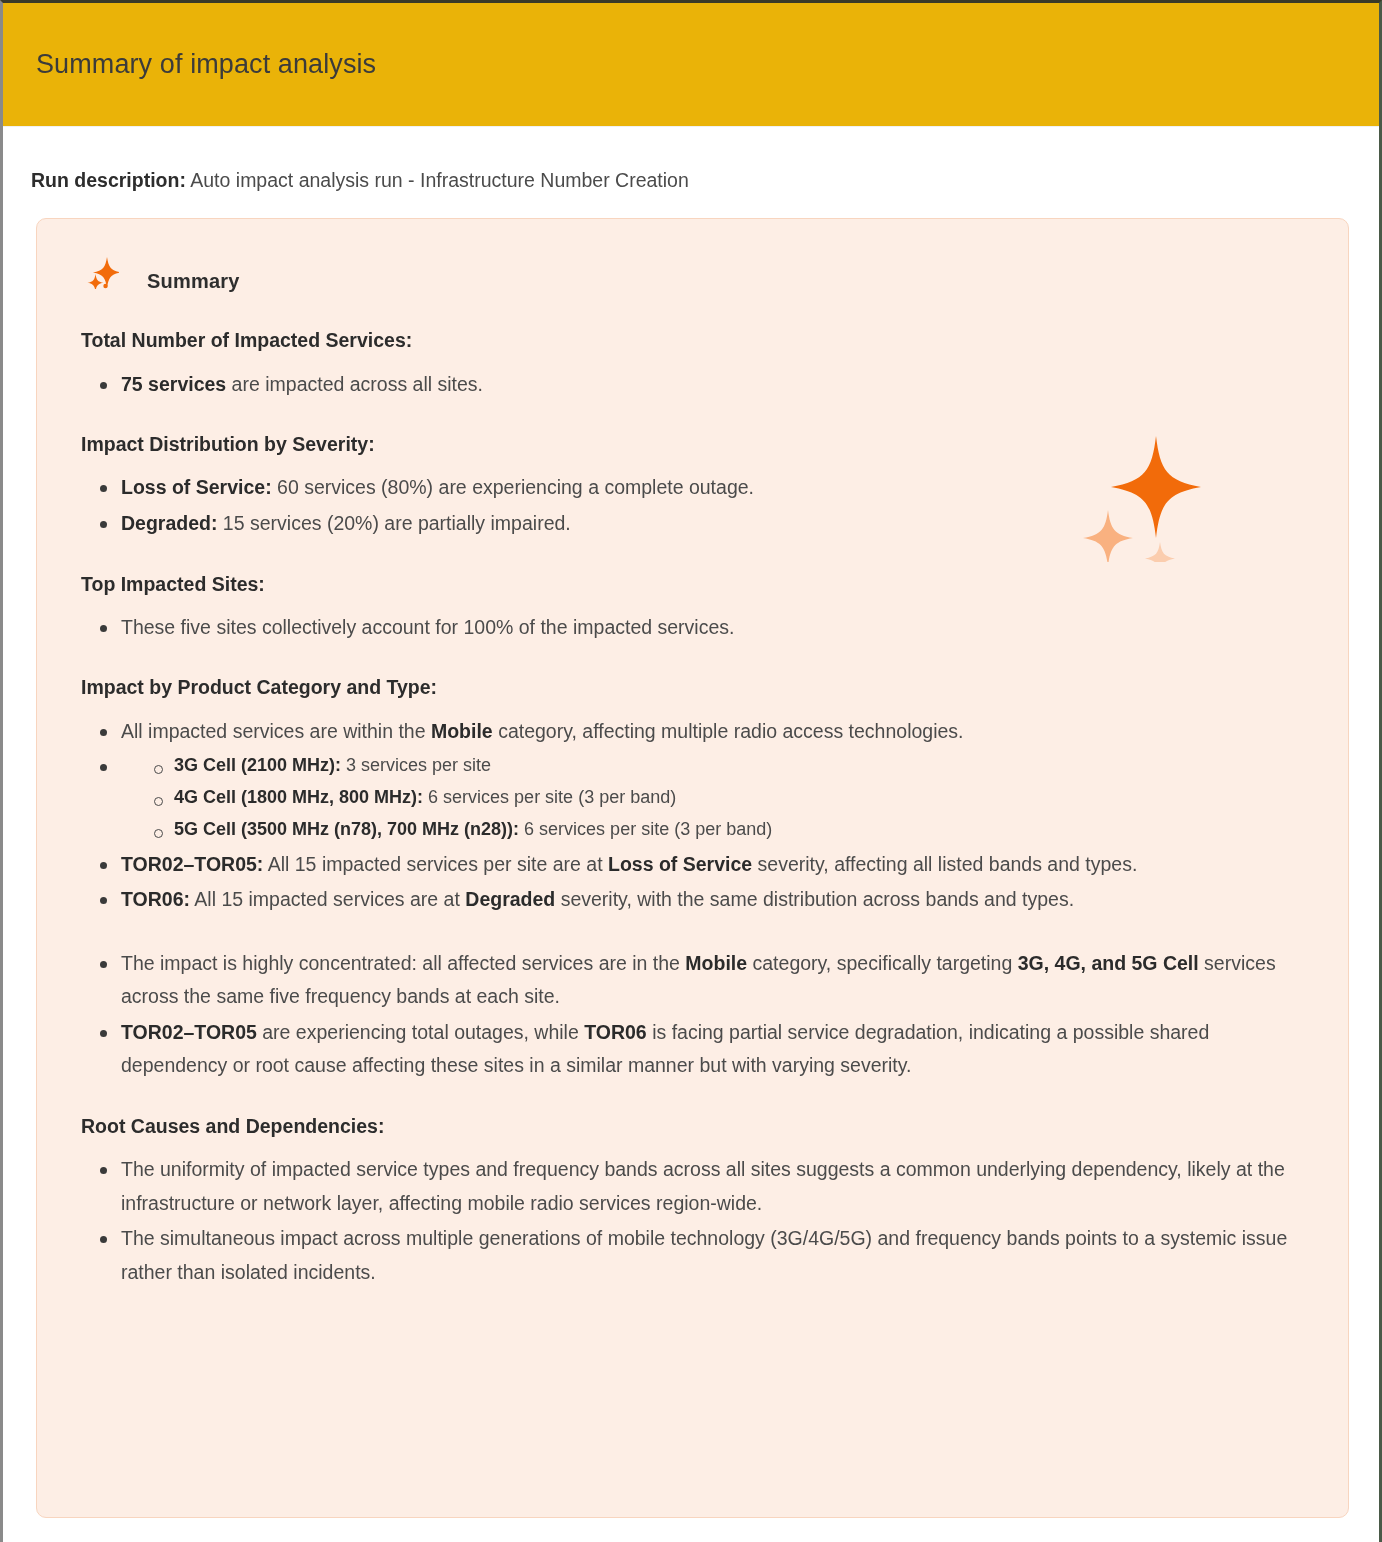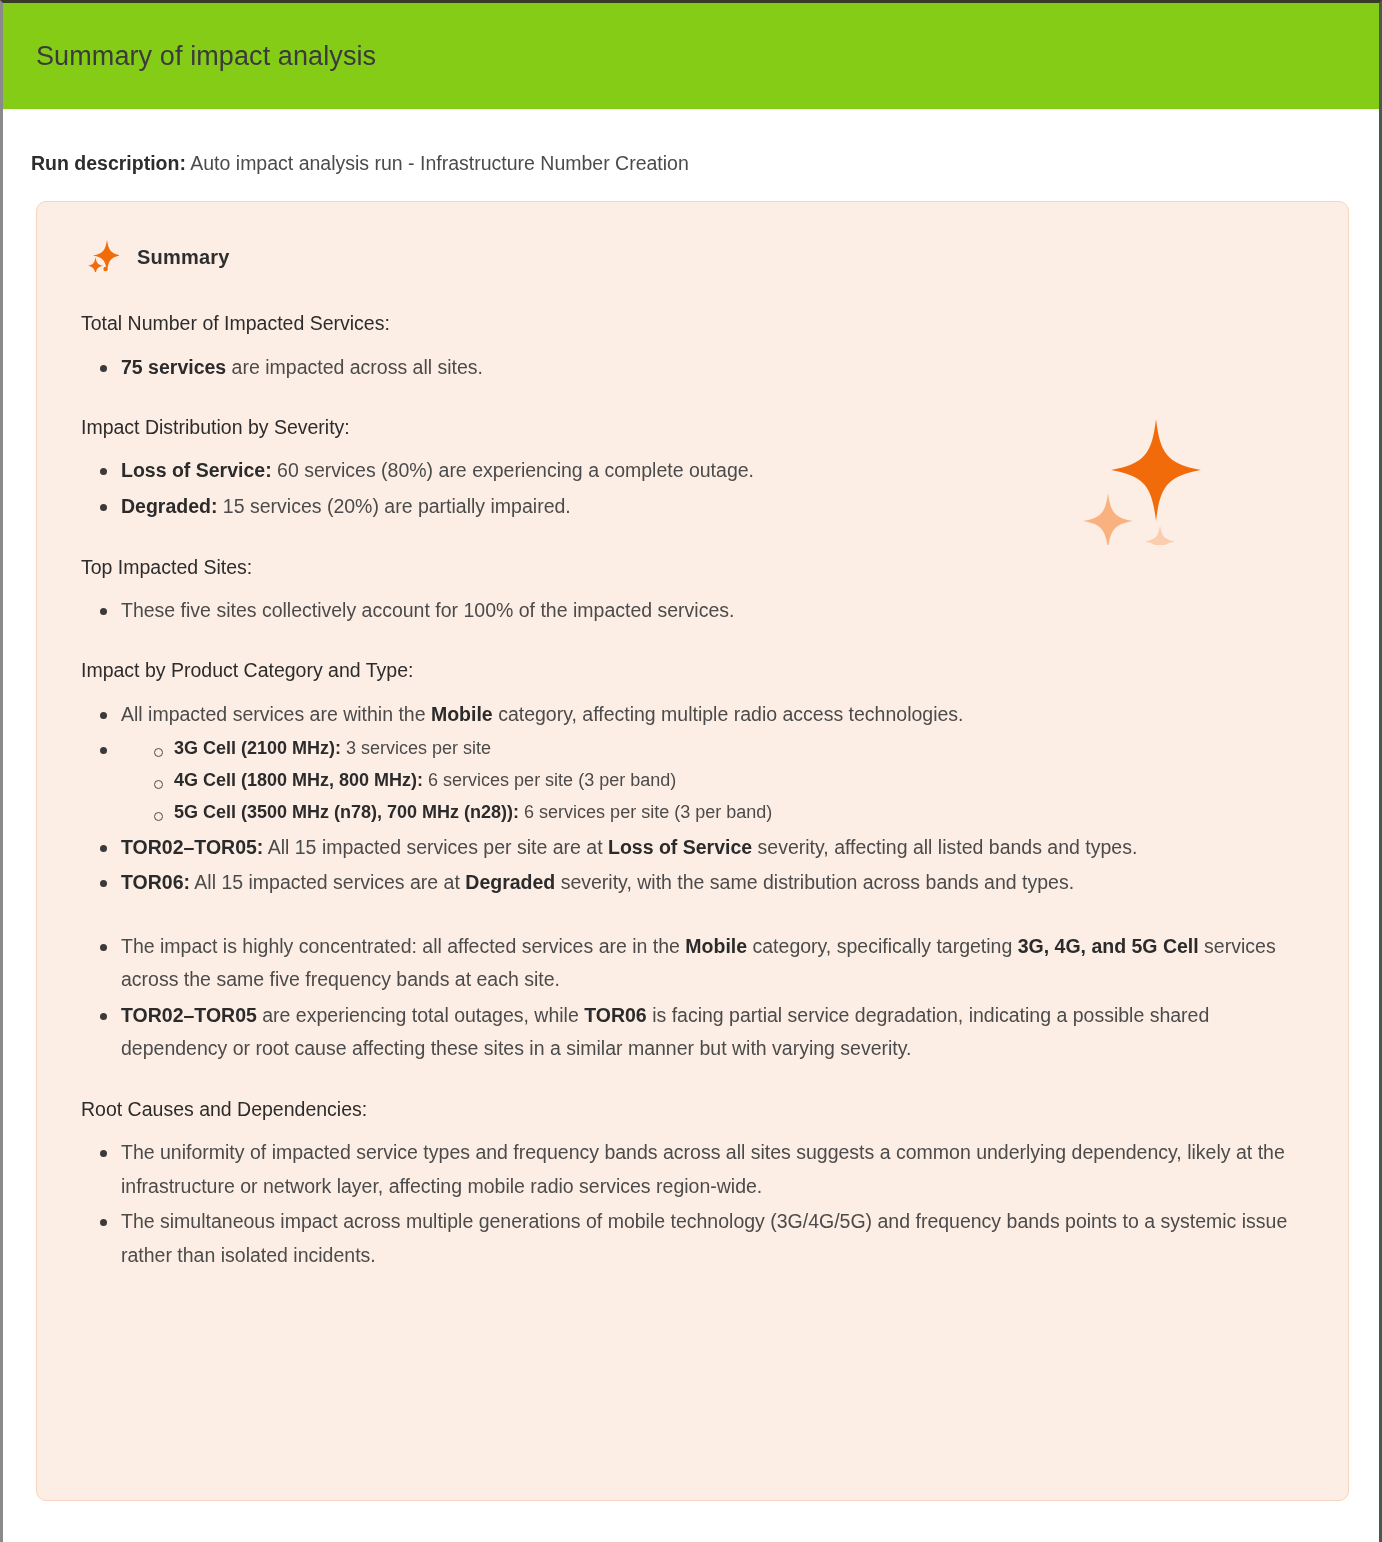--- a/index.html
+++ b/index.html
@@ -21,22 +21,22 @@
     height: 1542px;
     background: #ffffff;
     border-top: 3px solid #3a3a28;
     border-left: 3px solid #8a8a8a;
     border-right: 3px solid #4a5a48;
     border-bottom: 0;
   }
 
   
   .panel-header {
-    height: 107px;
-    background: #84cc16;
+    height: 124px;
+    background: #eab308;
     display: flex;
     align-items: center;
     padding: 0 0 0 33px;
     border-bottom: 1px solid #f0f1f1;
   }
   .panel-title {
     font-size: 27px;
     color: #3b3b3b;
     font-weight: 400;
     letter-spacing: 0.1px;
@@ -60,43 +60,43 @@
     margin: 24px 30px 0 33px;
     background: #fdeee5;
     border: 1.5px solid #f8d5bf;
     border-radius: 10px;
     padding: 36px 34px 44px 22px;
     min-height: 1300px;
   }
 
   .summary-head {
     display: flex;
-    align-items: center;
-    gap: 18px;
+    align-items: flex-end;
+    gap: 28px;
     padding-left: 28px;
     margin-bottom: 34px;
   }
   .sparkle-small { flex: 0 0 auto; display: block; }
   .summary-label {
     font-size: 20px;
     font-weight: 700;
     color: #2e2e2e;
     letter-spacing: 0.2px;
   }
 
   .deco-sparkle {
     position: absolute;
     right: 145px;
     top: 215px;
     pointer-events: none;
   }
 
   h3.section {
     font-size: 19.5px;
-    font-weight: 400;
+    font-weight: 700;
     color: #2c2c2c;
     margin: 0 0 0 0;
     padding: 0 0 0 22px;
     line-height: 1.35;
   }
   .section-block { margin-bottom: 30px; }
   .section-block:last-child { margin-bottom: 0; }
 
   ul.lvl1 {
     margin: 14px 0 0 0;

